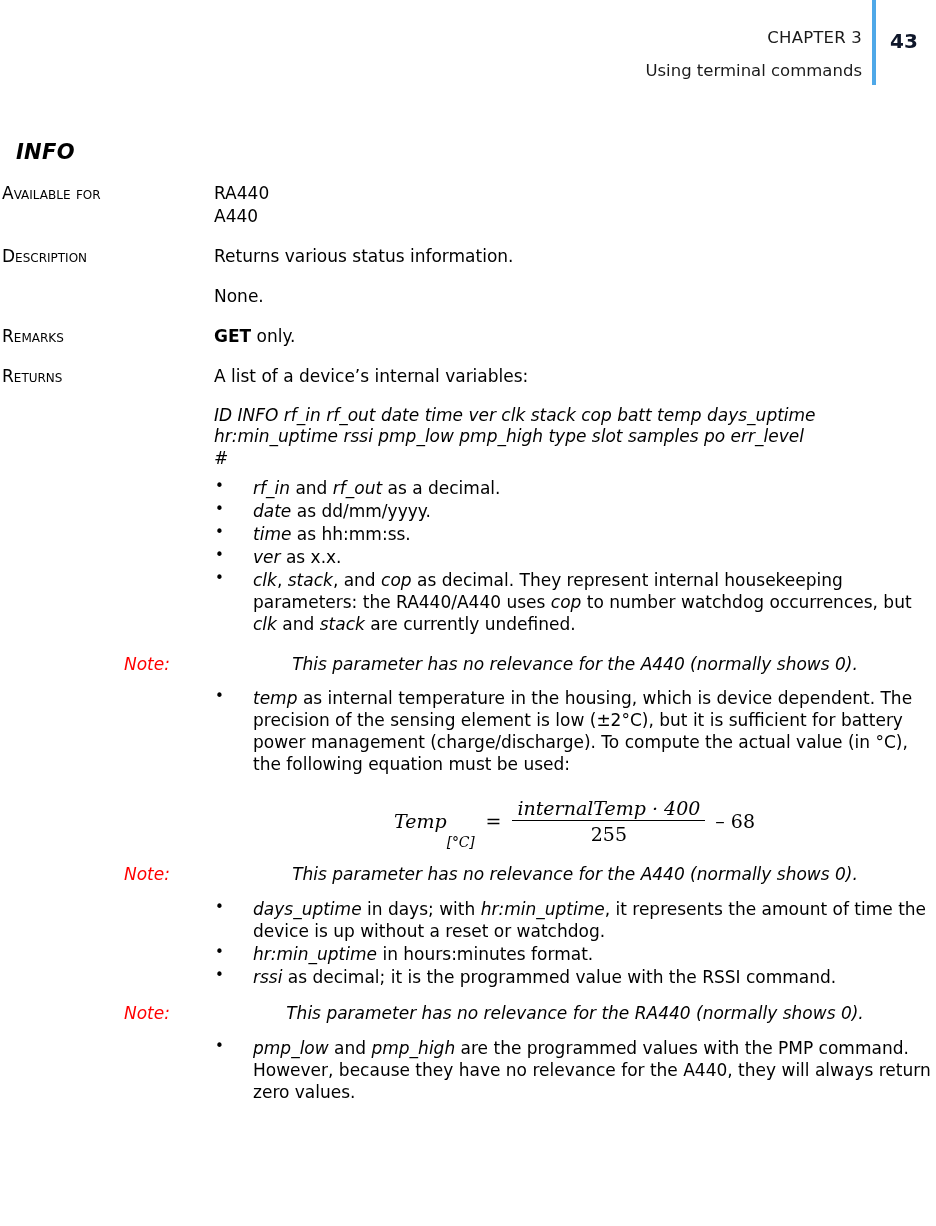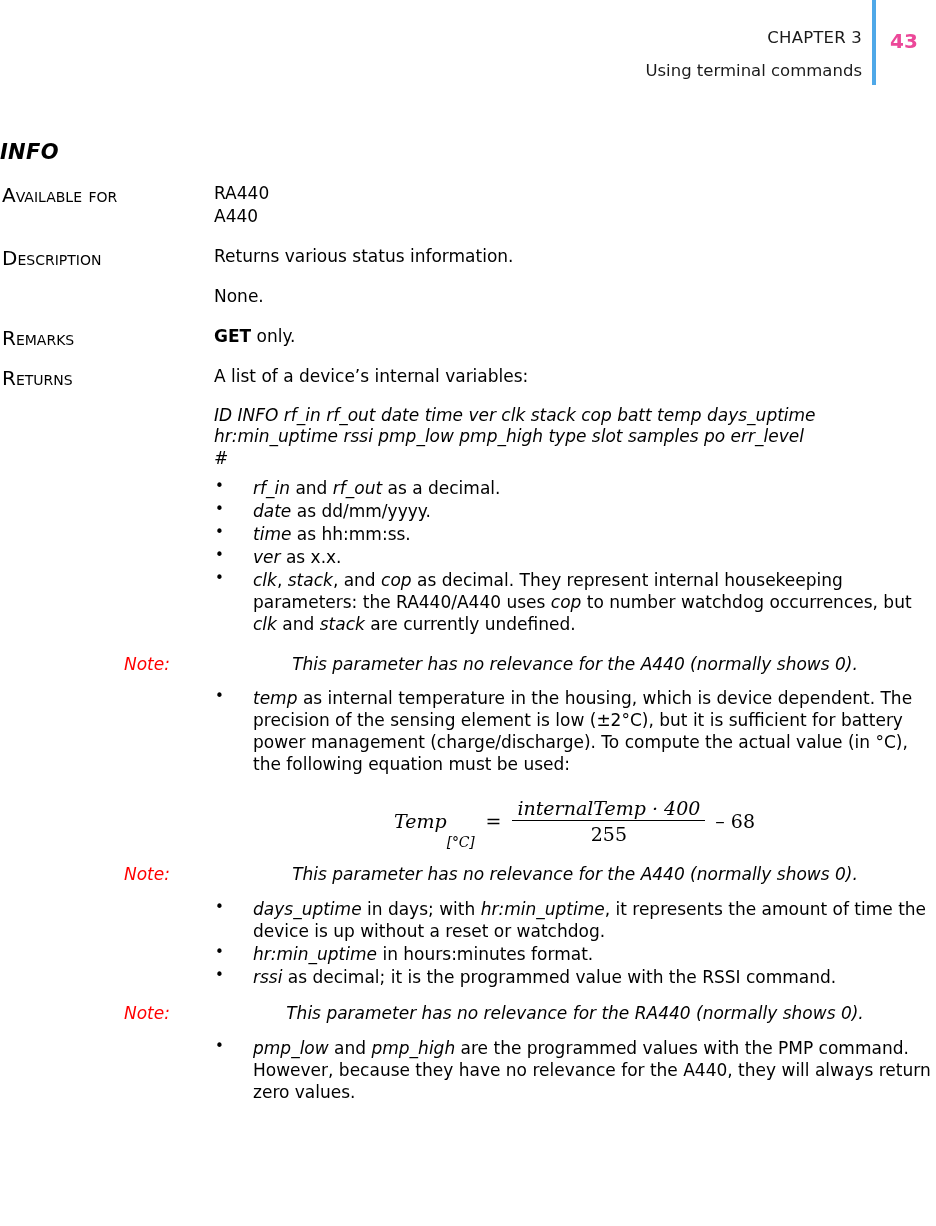--- a/index.html
+++ b/index.html
@@ -51,53 +51,53 @@
     line-height: 1.1;
     margin-top: 15px;
     color: #1a1a1a;
   }
   .page-number {
     position: absolute;
     left: 890px;
     top: 29px;
     font-size: 20px;
     font-weight: bold;
-    color: #ec4899;
+    color: #0f172a;
   }
 
   
   .content {
     position: absolute;
     left: 0;
     top: 140px;
     width: 936px;
   }
 
   .cmd-title {
     font-size: 21px;
     font-weight: bold;
     font-style: italic;
     letter-spacing: 0.3px;
     margin: 0 0 18px 0;
-    padding-left: 0;
+    padding-left: 16px;
   }
 
   
   .row {
     position: relative;
     display: block;
     margin-bottom: 17px;
     padding-left: 214px;
   }
   .row-label {
     position: absolute;
     left: 2px;
     top: 0;
     width: 206px;
-    font-size: 20px;
+    font-size: 17px;
     font-variant: small-caps;
     line-height: 1.35;
     white-space: nowrap;
     color: #000;
   }
   .row-value {
     font-size: 17px;
     line-height: 1.35;
     color: #000;
   }

